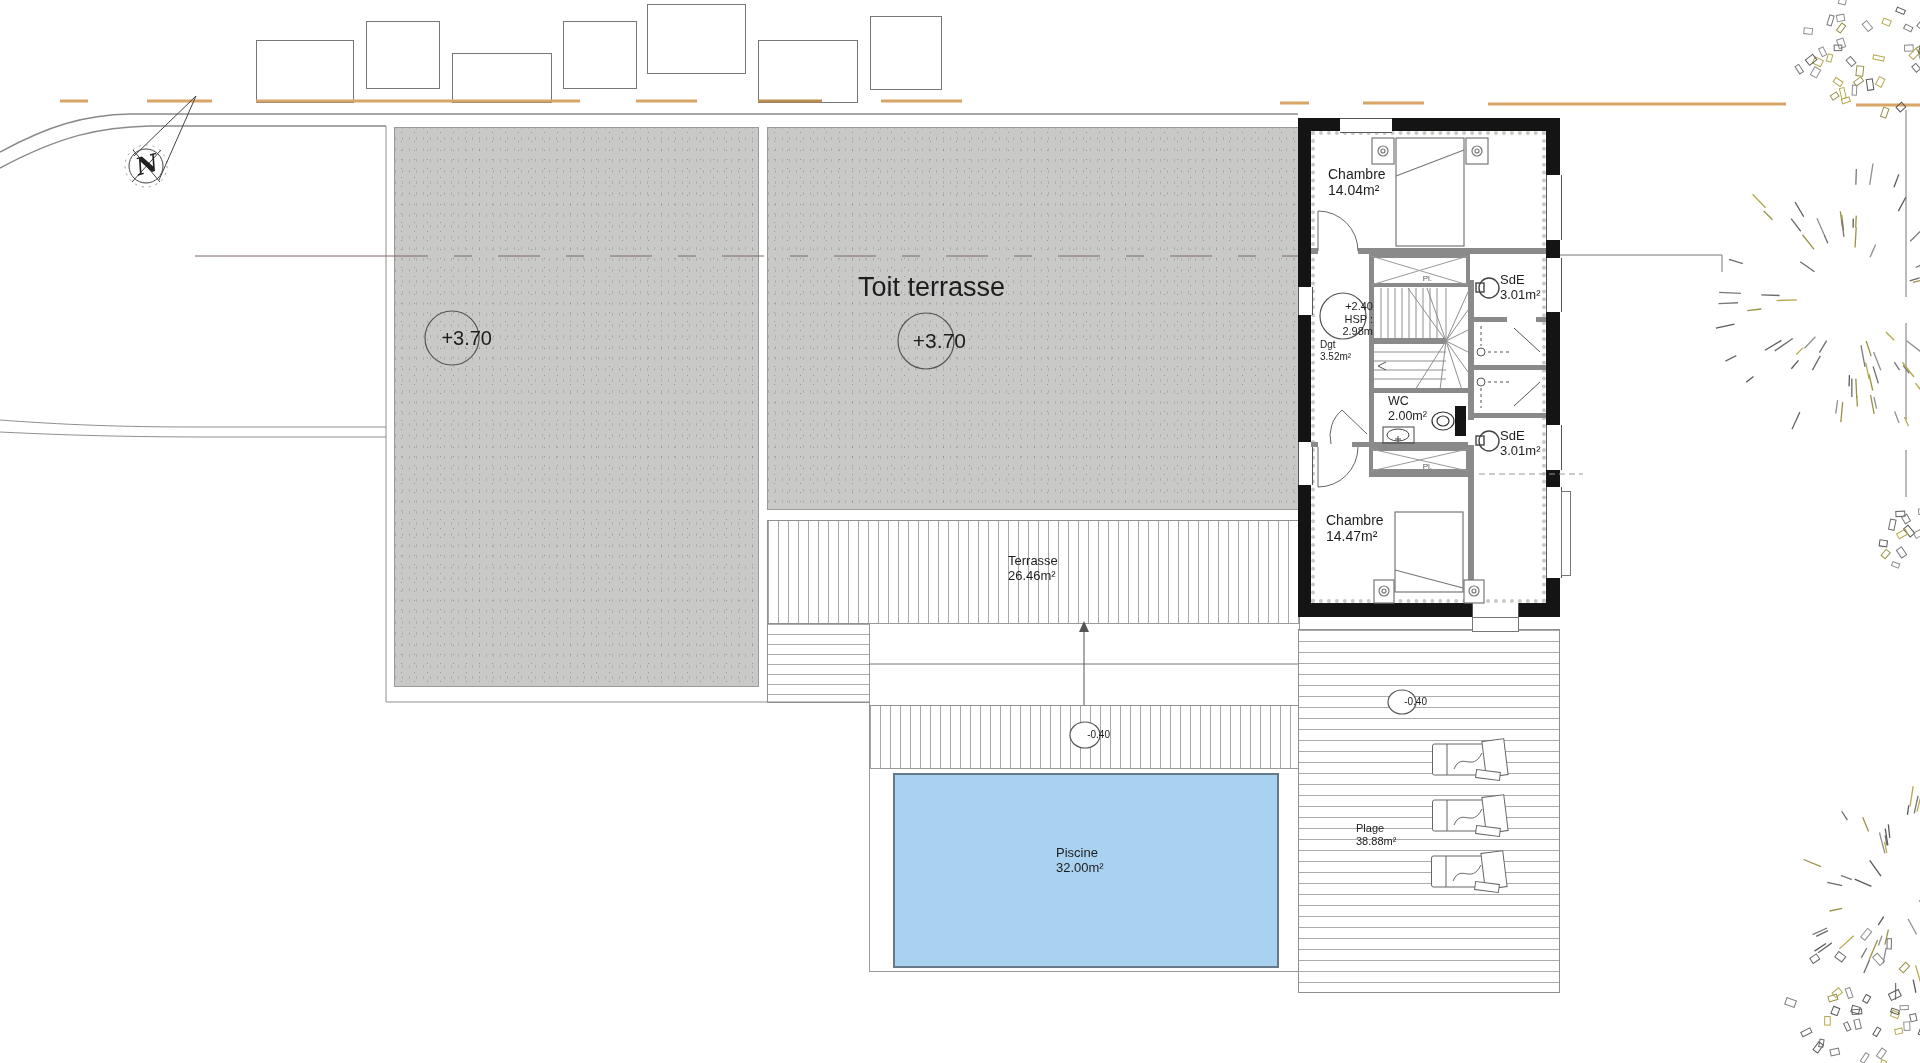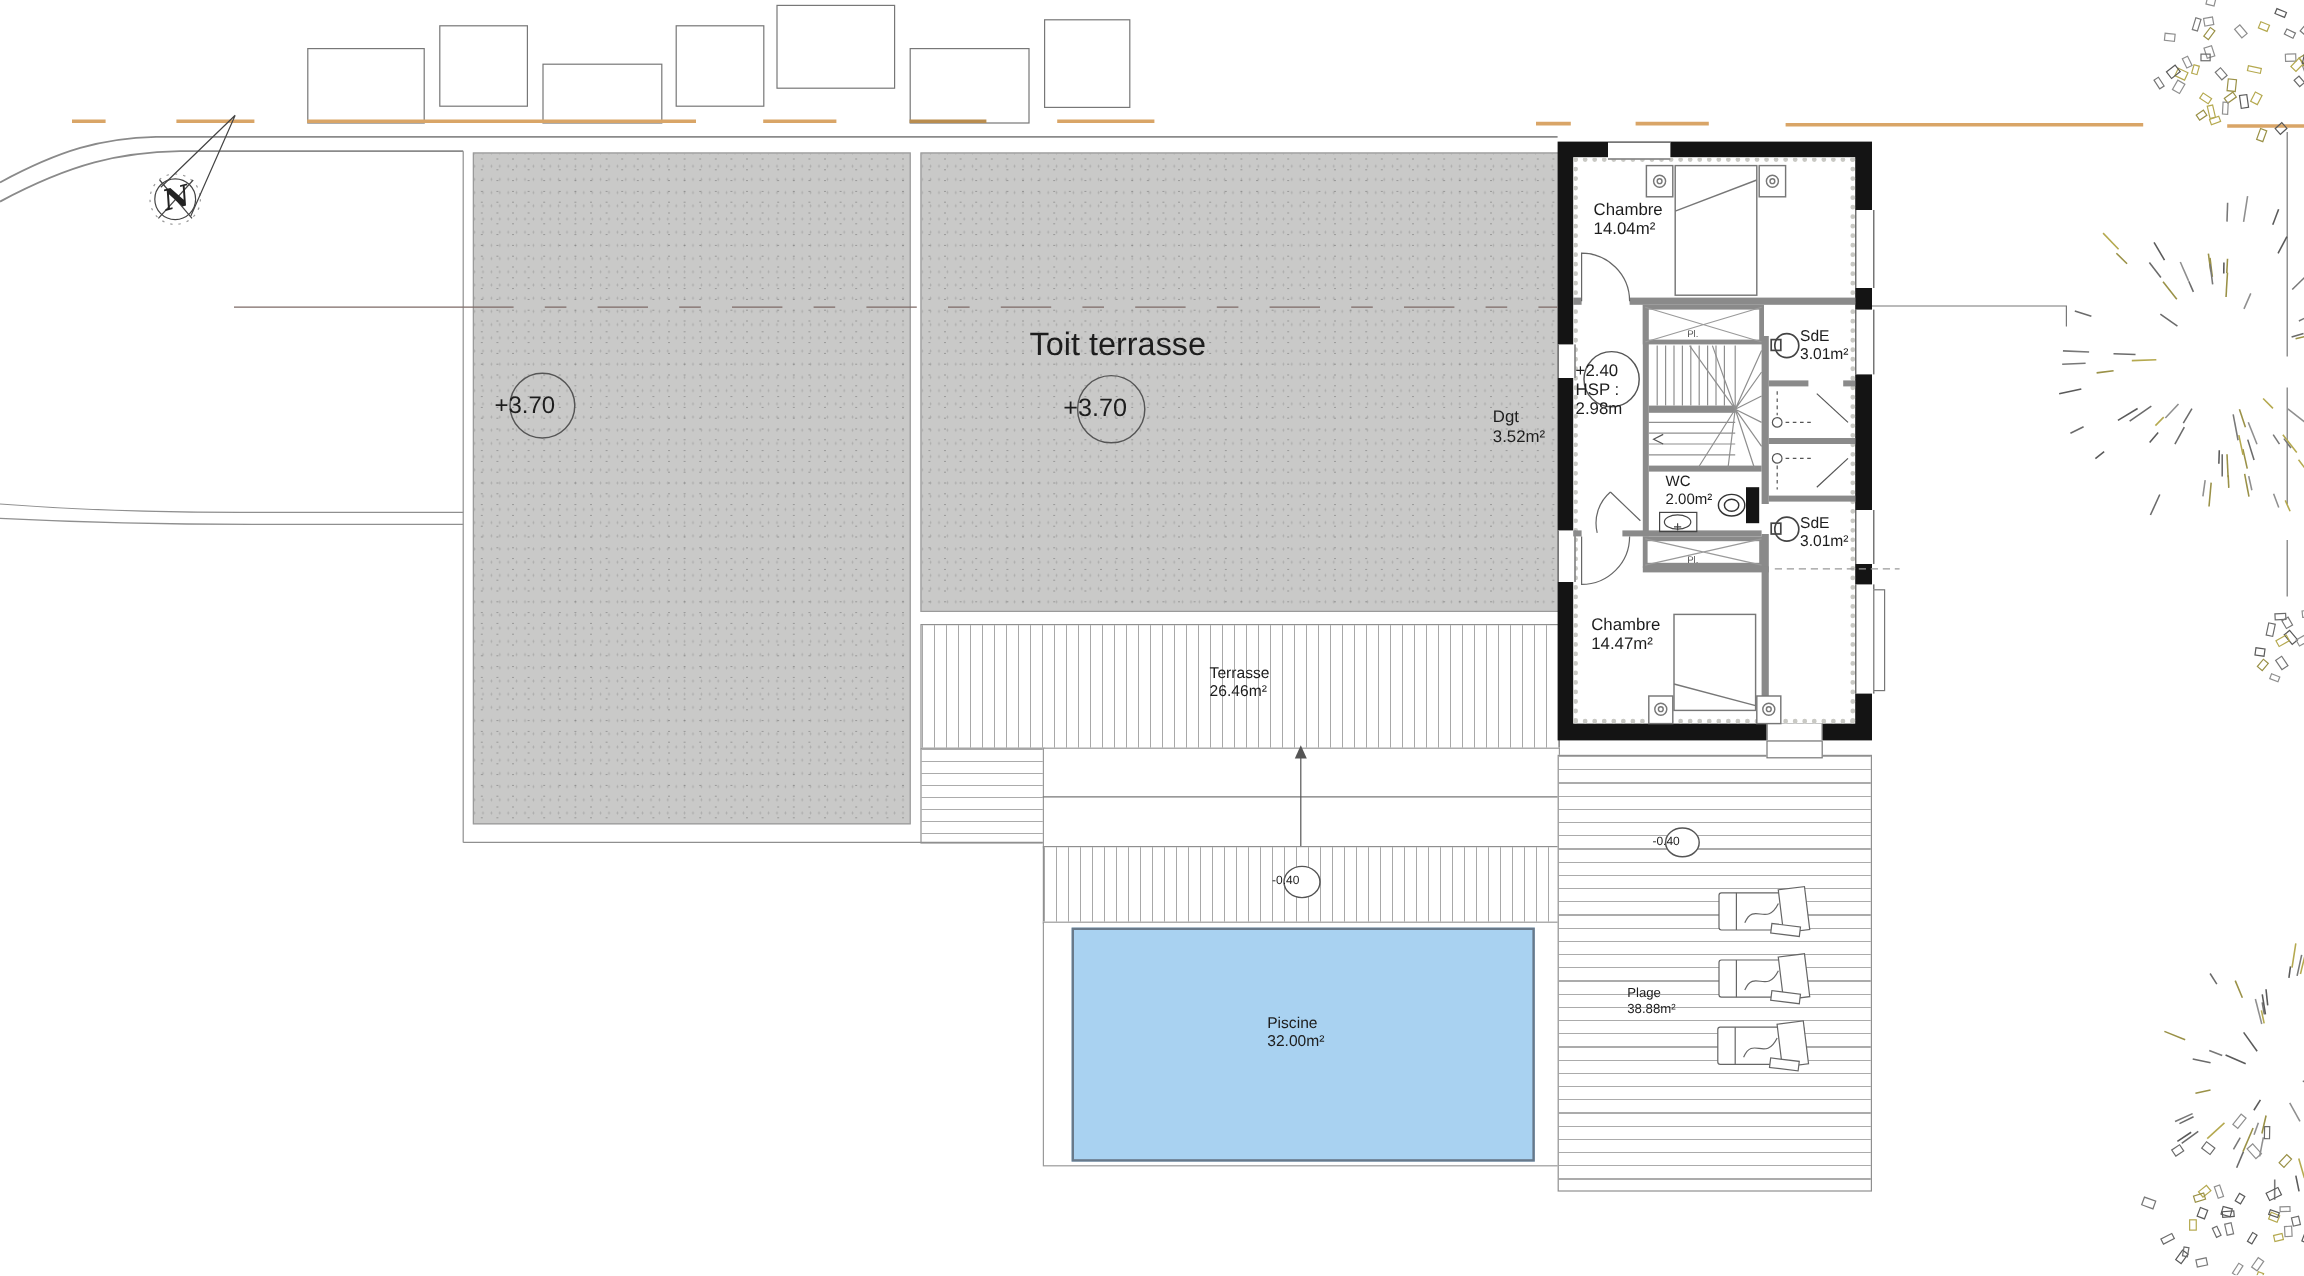--- a/index.html
+++ b/index.html
@@ -24,21 +24,21 @@
   #bld-inner{position:absolute;background:#fff;}
   #bld-liner{position:absolute;inset:0;border:4px dotted #c9c9c4;pointer-events:none;}
   .win{position:absolute;background:#fff;}
   .winH{border-top:1.5px solid #555;border-bottom:1.5px solid #555;}
   .winV{border-left:1.5px solid #555;border-right:1.5px solid #555;}
   .sill{position:absolute;background:#fff;border:1px solid #777;}
   .neighbor{position:absolute;background:#fff;border:1.5px solid #777;}
   
   .lbl{position:absolute;color:#1d1d1d;line-height:1.16;white-space:nowrap;}
   .lbl div{white-space:nowrap;}
-  .ctr{text-align:left;}
+  .ctr{text-align:right;}
   .wm-big{position:absolute;font-family:"DejaVu Serif",serif;font-weight:400;
           color:rgba(255,255,255,.85);letter-spacing:26px;font-size:118px;line-height:1;}
   .wm-sub{position:absolute;font-family:"Liberation Sans",sans-serif;
           color:rgba(255,255,255,.82);font-size:25px;letter-spacing:2.5px;word-spacing:9px;}
   svg{position:absolute;left:0;top:0;}
   .n-letter{position:absolute;font-family:"DejaVu Serif",serif;font-style:italic;font-weight:bold;
             font-size:24px;color:#222;transform:rotate(-15deg);}
 </style>
 </head>
 <body>
@@ -484,26 +484,26 @@
   <div class="lbl ctr" style="left:886px;top:329px;width:80px;font-size:21px;">+3.70</div>
 
   <div class="lbl" style="left:1328px;top:166px;font-size:14px;">
     <div>Chambre</div>
       <div>14.04m²</div>
   </div>
   <div class="lbl" style="left:1500px;top:272px;font-size:13px;">
     <div>SdE</div>
       <div>3.01m²</div>
   </div>
-  <div class="lbl ctr" style="left:1313px;top:300px;width:60px;font-size:14px;line-height:1.15;">
+  <div class="lbl ctr" style="left:1313px;top:300px;width:60px;font-size:11px;line-height:1.15;">
     <div>+2.40</div>
       <div>HSP :</div>
       <div>2.98m</div>
   </div>
-  <div class="lbl" style="left:1244px;top:339px;font-size:14px;">
+  <div class="lbl" style="left:1320px;top:339px;font-size:10px;">
     <div>Dgt</div>
       <div>3.52m²</div>
   </div>
   <div class="lbl" style="left:1388px;top:394px;font-size:12.5px;">
     <div>WC</div>
       <div>2.00m²</div>
   </div>
   <div class="lbl" style="left:1500px;top:428px;font-size:13px;">
     <div>SdE</div>
       <div>3.01m²</div>

